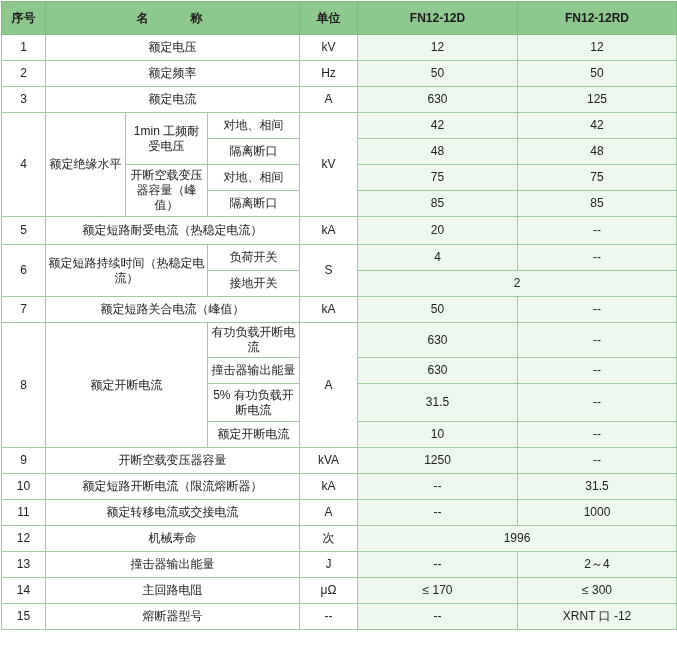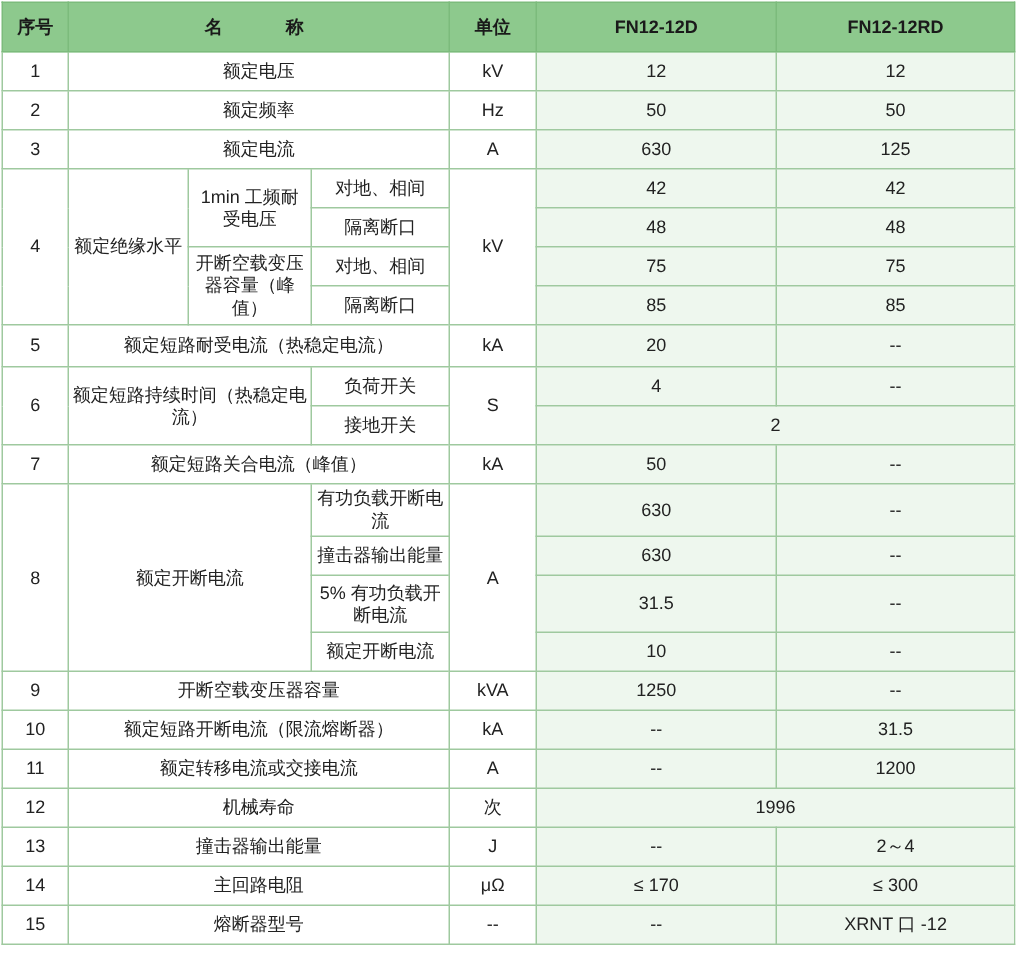--- a/index.html
+++ b/index.html
@@ -192,21 +192,21 @@
       <td class="label">kA</td>
       <td class="value">--</td>
       <td class="value">31.5</td>
     </tr>
 
     <tr style="height:26px">
       <td class="idx">11</td>
       <td class="label" colspan="3">额定转移电流或交接电流</td>
       <td class="label">A</td>
       <td class="value">--</td>
-      <td class="value">1200</td>
+      <td class="value">1000</td>
     </tr>
 
     <tr style="height:26px">
       <td class="idx">12</td>
       <td class="label" colspan="3">机械寿命</td>
       <td class="label">次</td>
       <td class="value" colspan="2">1996</td>
     </tr>
 
     <tr style="height:26px">

